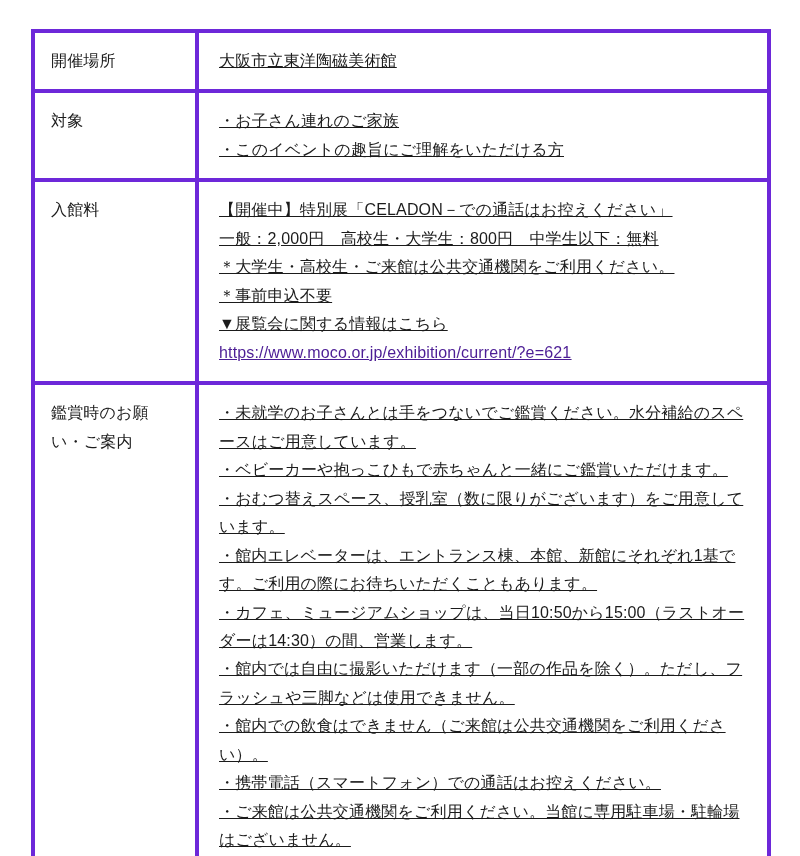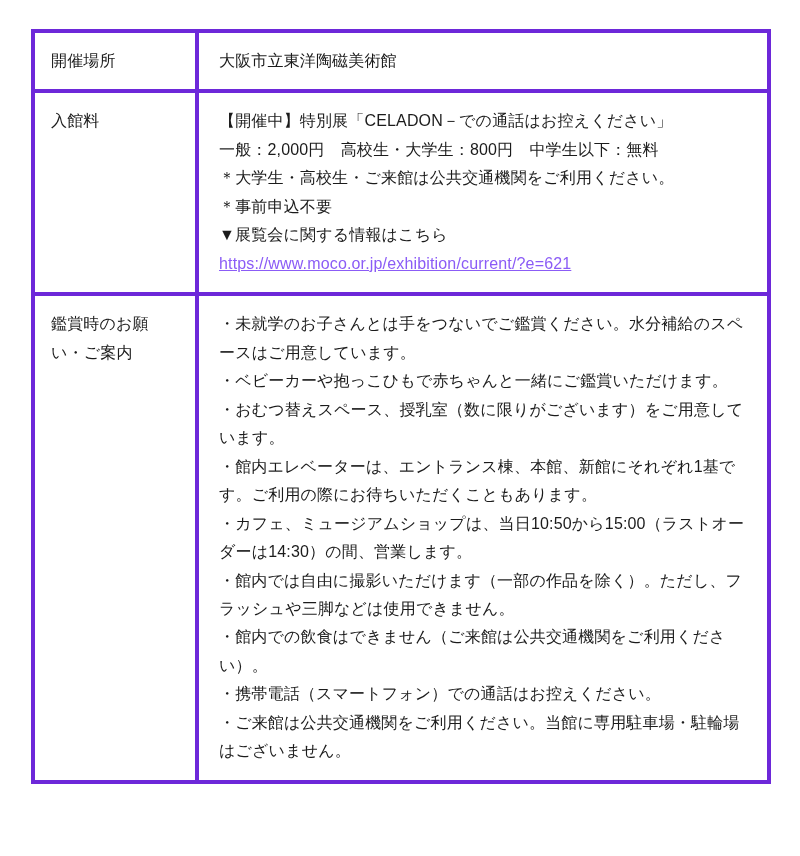--- a/index.html
+++ b/index.html
@@ -32,27 +32,28 @@
     font-size: 16px;
     line-height: 1.78;
     letter-spacing: 0.01em;
     color: #1b1b1b;
   }
   table.info-table td.label {
     width: 130px;
   }
   table.info-table td.value {
     padding-left: 20px;
+    text-decoration: underline;
   }
   .line {
     display: block;
     white-space: pre-wrap;
   }
   .link {
-    color: #8b5cf6;
+    color: #4c1d95;
     text-decoration: underline;
     word-break: break-all;
   }
   .guide-list .line {
     text-indent: 0;
   }
   td.tall {
     padding-top: 16px;
   }
 </style>
@@ -65,20 +66,29 @@
       <tr>
         <td class="label">
           <span class="line">開催場所</span>
         </td>
         <td class="value">
           <span class="line">大阪市立東洋陶磁美術館</span>
         </td>
       </tr>
 
 
+      <tr>
+        <td class="label tall">
+          <span class="line">対象</span>
+        </td>
+        <td class="value tall">
+          <span class="line">・お子さん連れのご家族</span>
+          <span class="line">・このイベントの趣旨にご理解をいただける方</span>
+        </td>
+      </tr>
 
       <tr>
         <td class="label tall">
           <span class="line">入館料</span>
         </td>
         <td class="value tall">
           <span class="line">【開催中】特別展「CELADON－での通話はお控えください」</span>
           <span class="line">一般：2,000円　高校生・大学生：800円　中学生以下：無料</span>
           <span class="line">＊大学生・高校生・ご来館は公共交通機関をご利用ください。</span>
           <span class="line">＊事前申込不要</span>

